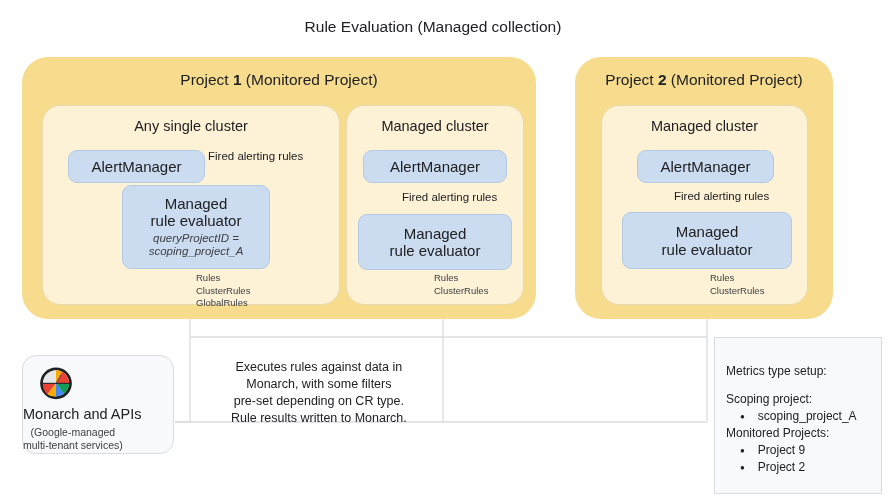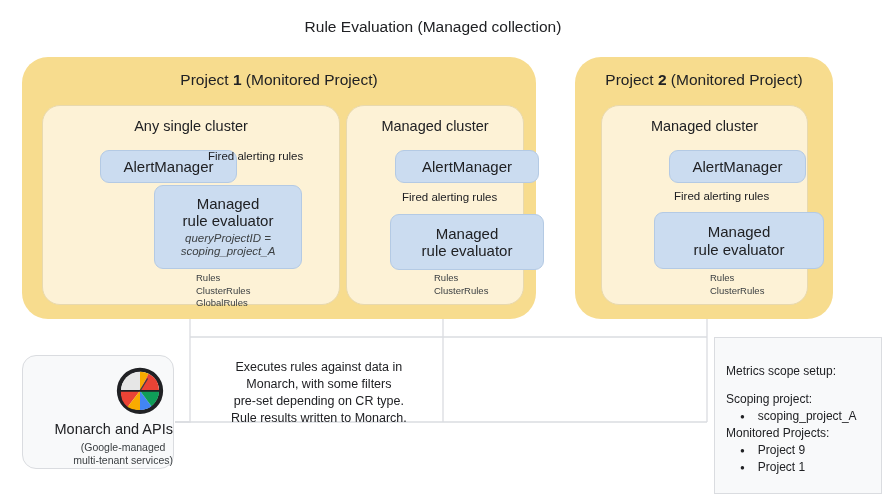--- a/index.html
+++ b/index.html
@@ -76,21 +76,20 @@
     background: #CBDCF0;
     border: 1px solid #B4CAE4;
     border-radius: 9px;
     display: flex;
     flex-direction: column;
     align-items: center;
     justify-content: center;
     text-align: center;
     z-index: 4;
     line-height: 1.16;
-    margin-left: 32px;
   }
   .node .node-label {
     font-size: 15px;
     color: #202124;
     white-space: pre-line;
   }
   .node .node-sub {
     font-size: 11.5px;
     font-style: italic;
     color: #3c4043;
@@ -113,28 +112,28 @@
     color: #3c4043;
     z-index: 5;
     line-height: 1.32;
     white-space: pre-line;
   }
 
   
   .monarch-card {
     position: absolute;
     left: 22px; top: 355px;
-    width: 152px; height: 114px;
+    width: 152px; height: 99px;
     background: #F8F9FA;
     border: 1px solid #DADCE0;
     border-radius: 14px;
     z-index: 4;
     display: flex;
     flex-direction: column;
-    align-items: flex-end;
+    align-items: flex-start;
     justify-content: flex-start;
     padding-top: 11px;
     box-sizing: border-box;
   }
   .monarch-title {
     font-size: 14.5px;
     color: #202124;
     margin-top: 6px;
   }
   .monarch-sub {
@@ -327,20 +326,20 @@
 multi-tenant services)</div>
 </div>
 
 <div class="note-center-text" style="left:231px; top:359px;">Executes rules against data in
 Monarch, with some filters
 pre-set depending on CR type.
 Rule results written to Monarch.</div>
 
 <div class="note-box scope-box"></div>
 <div class="scope-inner">
-  <div class="scope-line">Metrics scope setup:</div>
+  <div class="scope-line">Metrics type setup:</div>
   <div class="scope-gap"></div>
   <div class="scope-line">Scoping project:</div>
   <span class="scope-bullet">scoping_project_A</span>
   <div class="scope-line">Monitored Projects:</div>
   <span class="scope-bullet">Project 9</span>
-  <span class="scope-bullet">Project 1</span>
+  <span class="scope-bullet">Project 2</span>
 </div>
 
 </body></html>

